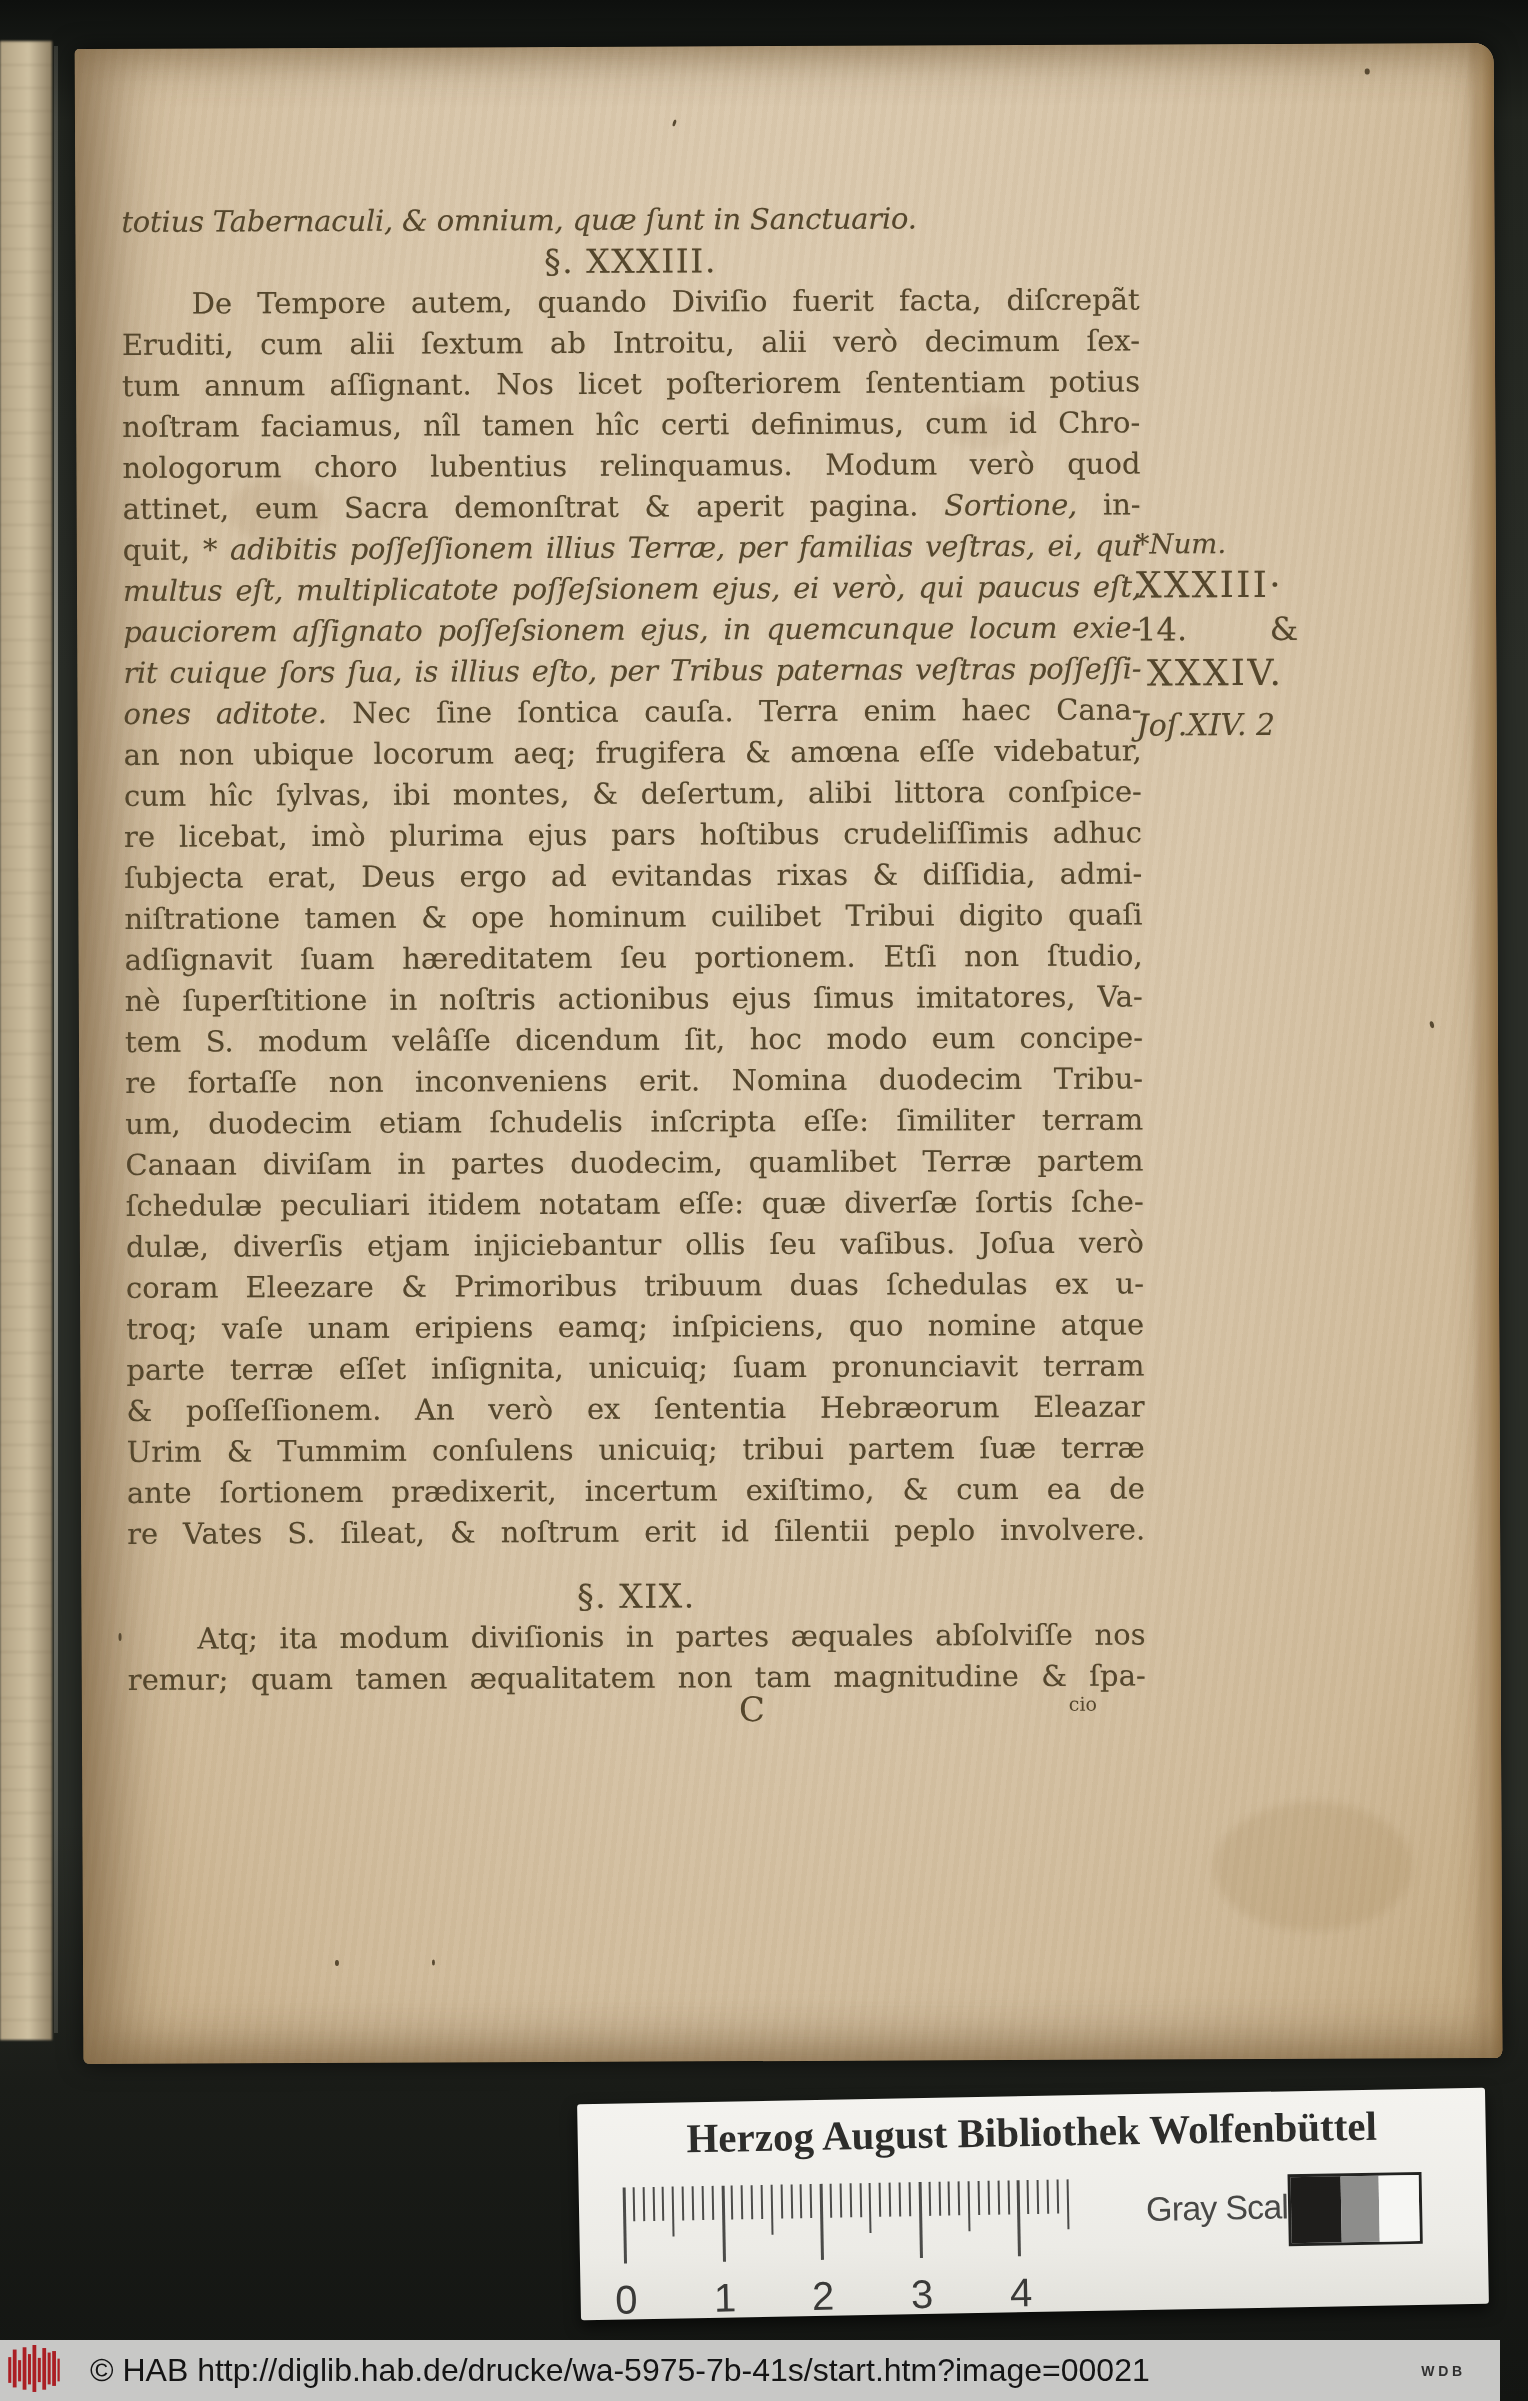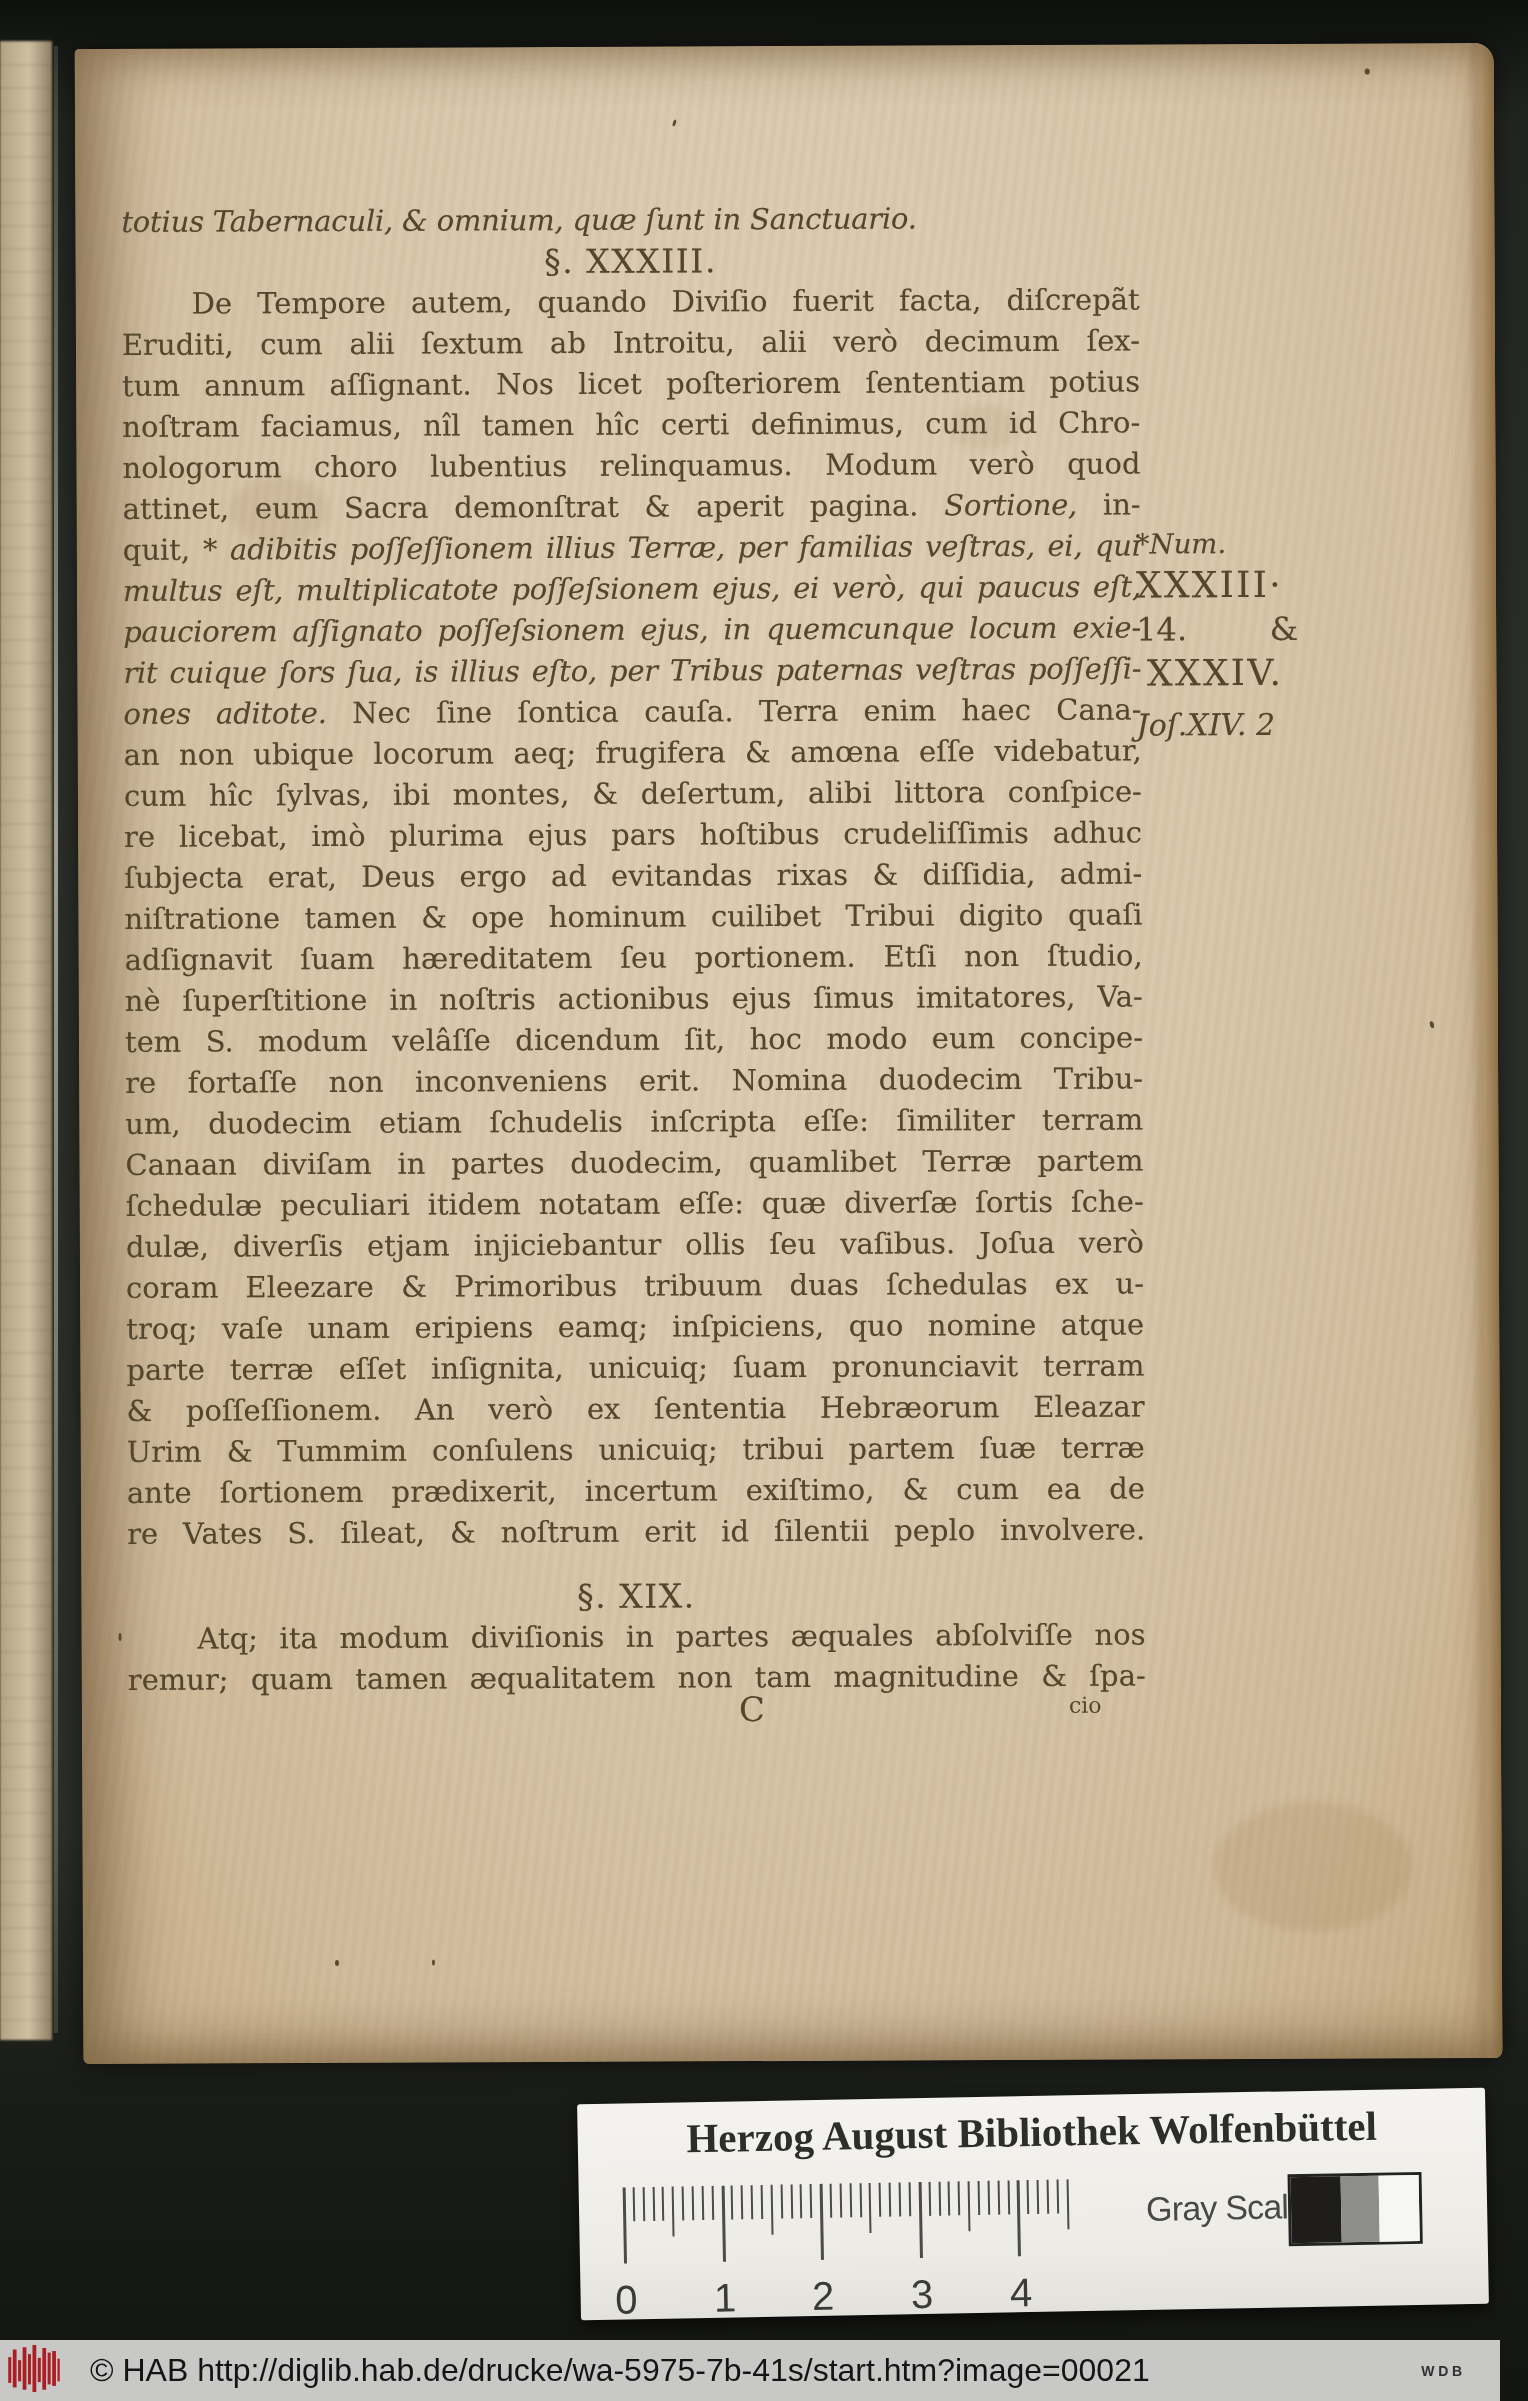--- a/index.html
+++ b/index.html
@@ -52,21 +52,21 @@
   .m-row{white-space:nowrap;}
   .m-row .it{}
   .m-it{font-size:27.5px;height:38px;line-height:38px;font-style:italic;}
   .m-big{font-size:36px;height:46px;line-height:46px;letter-spacing:2.3px;}
   .m-x2{padding-left:10.7px;}
   .m-split{display:flex;justify-content:space-between;width:162px;font-size:32px;height:42px;line-height:42px;}
   .m-big2{font-size:30px;height:42px;line-height:42px;font-style:italic;margin-top:8px;}
   
   #sig{position:absolute;left:161px;top:1643px;width:1018px;text-align:center;
     font-size:34px;z-index:3;}
-  #cw{position:absolute;left:987px;top:1648px;font-size:22px;z-index:3;text-align:right;}
+  #cw{position:absolute;left:987px;top:1648px;font-size:19px;z-index:3;text-align:right;}
   
   .spk{position:absolute;background:#594a32;border-radius:50%;z-index:3;}
   .stain{position:absolute;border-radius:50%;filter:blur(4.6px);z-index:2;}
   
   #card{position:absolute;left:579px;top:2096px;width:908px;height:216px;
     background:linear-gradient(180deg,#f4f3ef 0%,#ecebe6 70%,#e2e1db 100%);
     transform:rotate(-1.05deg);border-radius:3.1px;
     box-shadow:0 6.1px 15.3px rgba(0,0,0,.6);z-index:4;color:#2d2d2b;}
   #card-title{position:absolute;left:0;top:12.2px;width:100%;text-align:center;
     font-family:"Liberation Serif","DejaVu Serif",serif;font-weight:bold;font-size:41px;}

